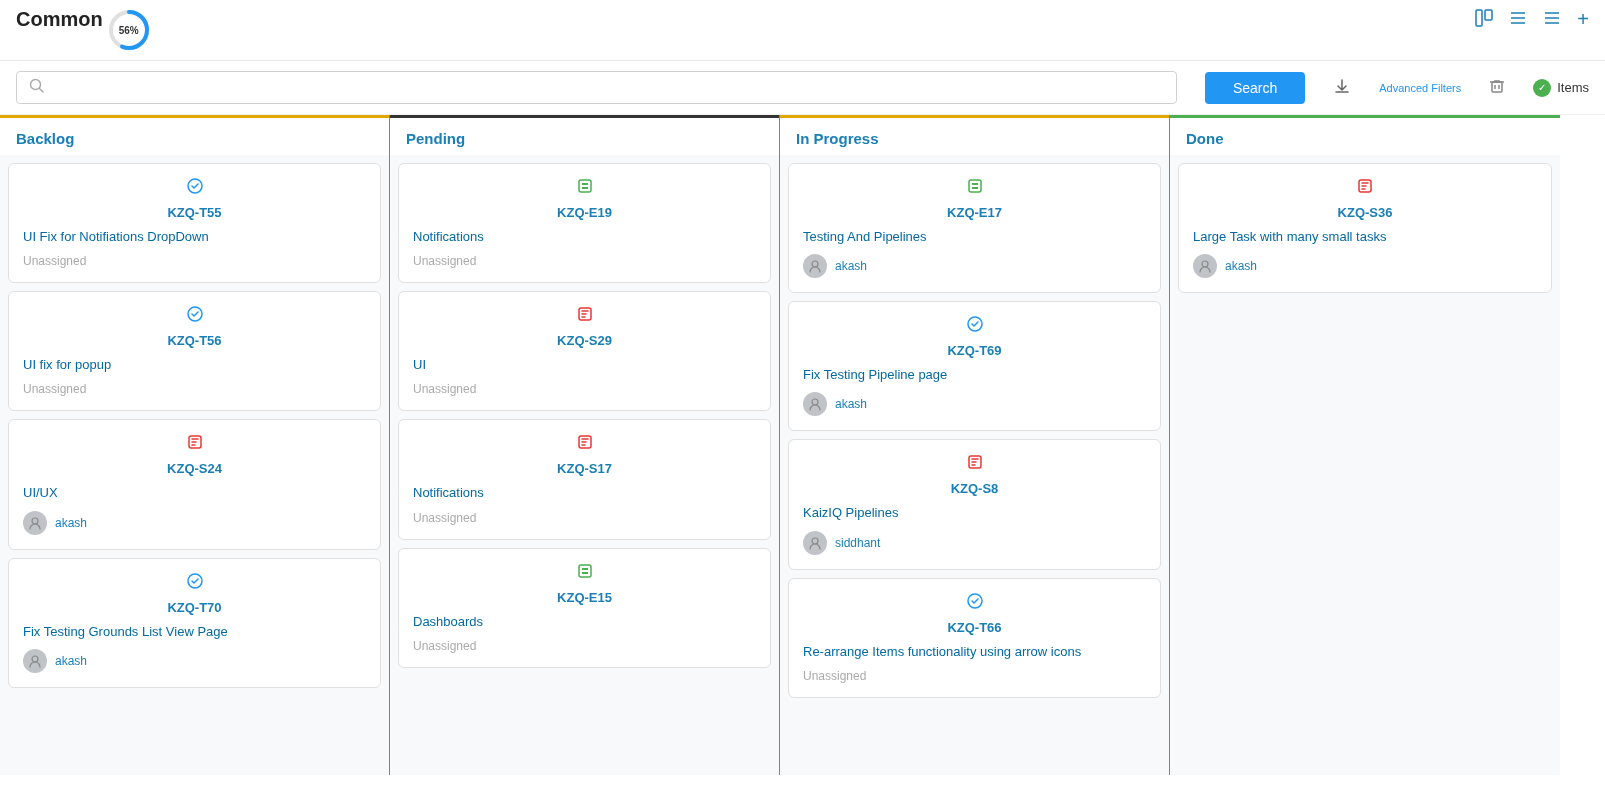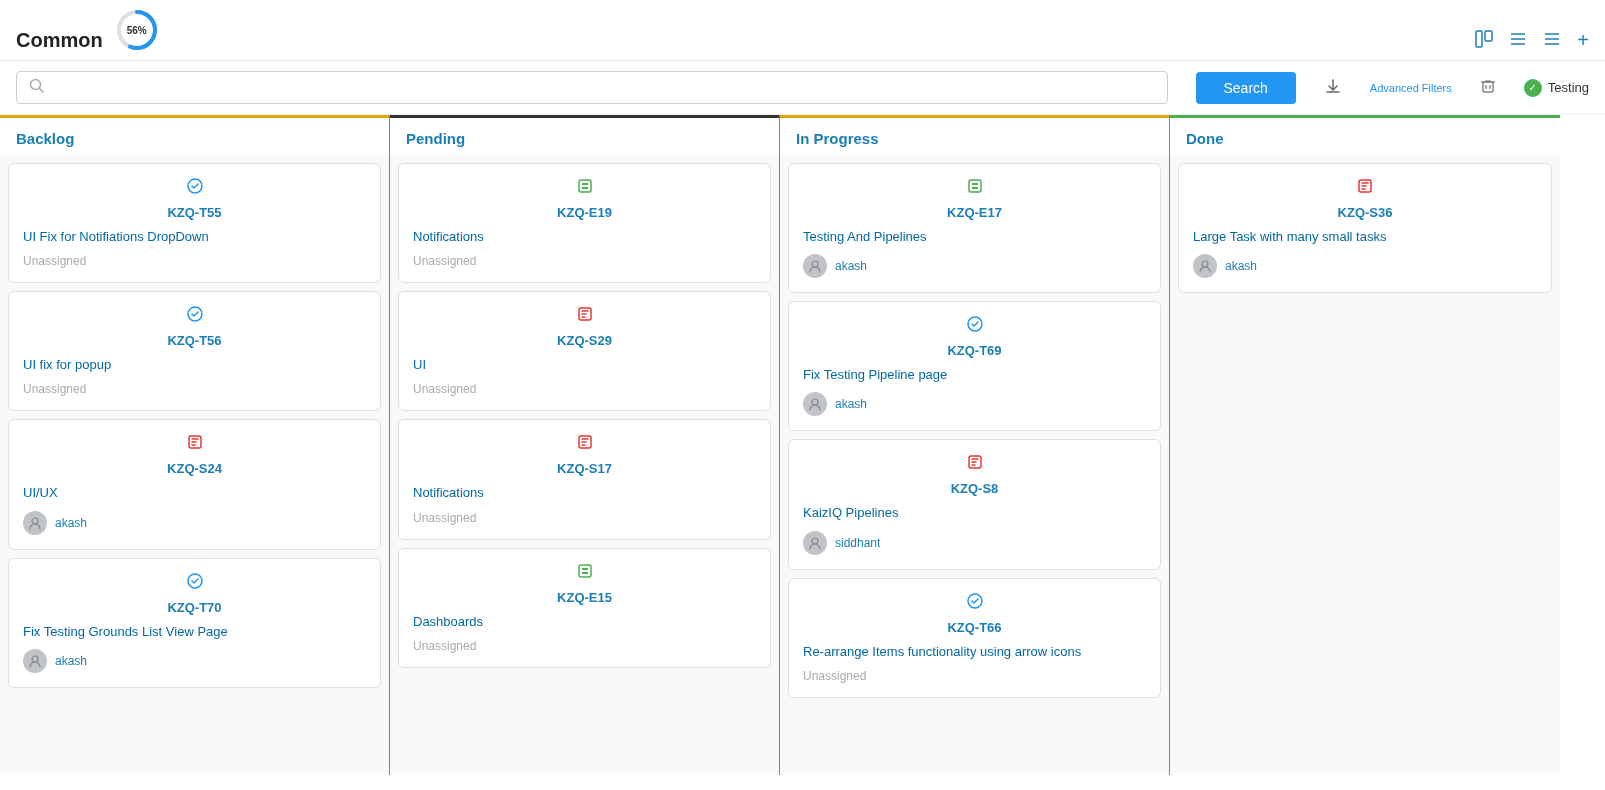--- a/index.html
+++ b/index.html
@@ -1,19 +1,19 @@
 <!DOCTYPE html>
 <html><head>
   <meta charset="utf-8">
   <style>
     * { box-sizing: border-box; margin: 0; padding: 0; }
     body { font-family: -apple-system, BlinkMacSystemFont, 'Segoe UI', sans-serif; background: #fff; color: #333; font-size: 13px; }
 
     
-    .header { display: flex; align-items: flex-end; padding: 8px 16px; border-bottom: 1px solid #e8e8e8; gap: 12px; }
+    .header { display: flex; align-items: flex-start; padding: 8px 16px; border-bottom: 1px solid #e8e8e8; gap: 4px; }
     .header-title { font-size: 20px; font-weight: 600; color: #222; }
     .progress-circle { position: relative; width: 44px; height: 44px; }
     .progress-circle svg { transform: rotate(-90deg); }
     .progress-label { position: absolute; top: 50%; left: 50%; transform: translate(-50%, -50%); font-size: 10px; font-weight: 600; color: #333; }
     .header-spacer { flex: 1; }
     .header-icons { display: flex; align-items: center; gap: 16px; }
     .header-icon { color: #1a7fb5; cursor: pointer; font-size: 16px; }
 
     
     .search-bar { display: flex; align-items: center; padding: 10px 16px; gap: 28px; border-bottom: 1px solid #f0f0f0; }
@@ -114,21 +114,21 @@
     <svg width="16" height="16" viewBox="0 0 16 16" fill="none">
         <rect x="3" y="4" width="10" height="10" rx="1" stroke="#888" stroke-width="1.5"></rect>
         <line x1="6" y1="7" x2="6" y2="11" stroke="#888" stroke-width="1.5"></line>
         <line x1="10" y1="7" x2="10" y2="11" stroke="#888" stroke-width="1.5"></line>
         <line x1="1" y1="4" x2="15" y2="4" stroke="#888" stroke-width="1.5"></line>
         <path d="M6 4V3h4v1" stroke="#888" stroke-width="1.5"></path>
       </svg>
   </span>
   <div class="sync-status">
     <div class="sync-dot">✓</div>
-    <span class="sync-text">Testing</span>
+    <span class="sync-text">Items</span>
   </div>
 </div>
 
 <div class="board" id="board-container">
     <div class="column">
       <div class="column-header backlog" style="border-color: rgb(224, 168, 0);"><span class="column-title">Backlog</span></div>
       <div class="column-body scrollbar-thin">
         <div class="card">
           <div class="card-id-row">
             <span><svg width="16" height="16" viewBox="0 0 16 16" fill="none">

